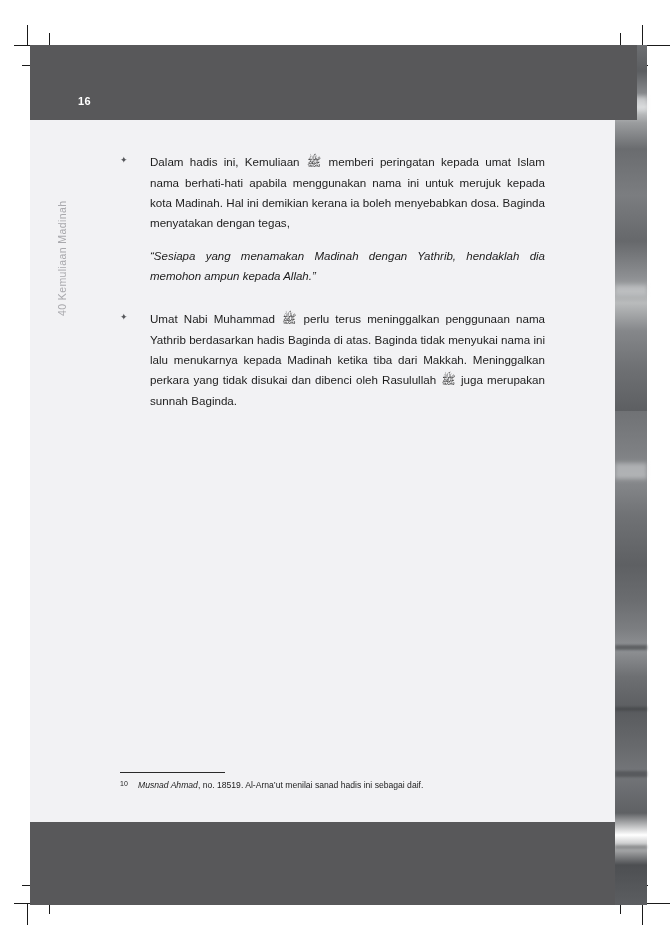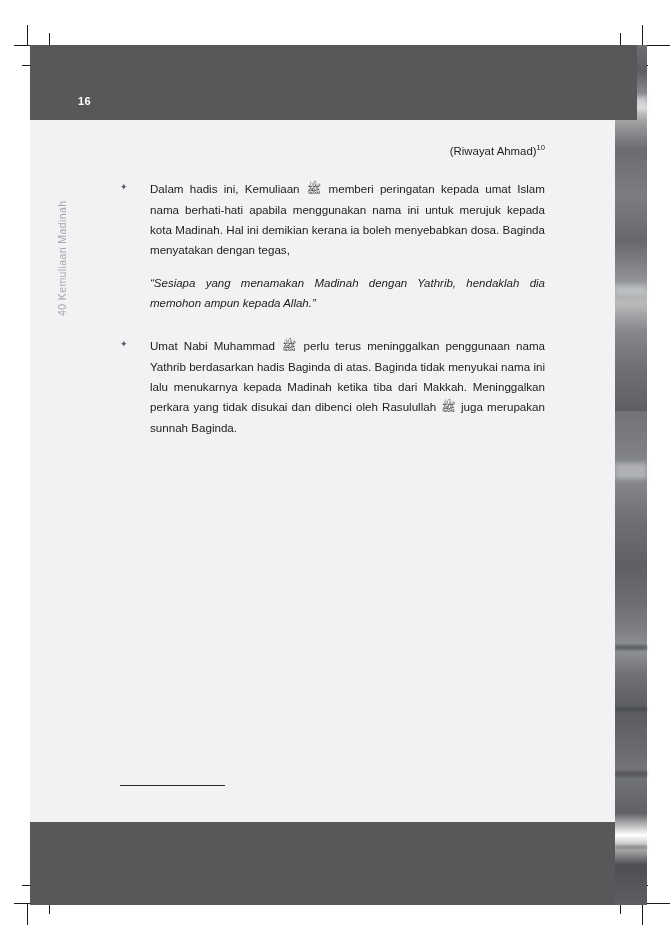--- a/index.html
+++ b/index.html
@@ -270,37 +270,38 @@
 
   <div id="header-band">
     <div id="page-number">16</div>
   </div>
 
   <div id="running-head">40 Kemuliaan Madinah</div>
 
   <div id="content">
 
 
-    <div class="attribution">
-      <span>(Riwayat Ahmad)</span><sup>10</sup>
-    </div>
 
     <div class="bullet-item">
       <div class="bullet-marker">✦</div>
       <div class="bullet-text"><span>Dalam hadis ini, Kemuliaan </span><span class="saw">ﷺ</span><span> memberi peringatan kepada umat Islam nama berhati-hati apabila menggunakan nama ini untuk merujuk kepada kota Madinah. Hal ini demikian kerana ia boleh menyebabkan dosa. Baginda menyatakan dengan tegas,</span></div>
     </div>
 
     <div class="inline-quote">“Sesiapa yang menamakan Madinah dengan Yathrib, hendaklah dia memohon ampun kepada Allah.”</div>
 
     <div class="bullet-item">
       <div class="bullet-marker">✦</div>
       <div class="bullet-text"><span>Umat Nabi Muhammad </span><span class="saw">ﷺ</span><span> perlu terus meninggalkan penggunaan nama Yathrib berdasarkan hadis Baginda di atas. Baginda tidak menyukai nama ini lalu menukarnya kepada Madinah ketika tiba dari Makkah. Meninggalkan perkara yang tidak disukai dan dibenci oleh Rasulullah </span><span class="saw">ﷺ</span><span> juga merupakan sunnah Baginda.</span></div>
     </div>
 
   </div>
 
   <div id="footnote-area">
     <div id="footnote-rule"></div>
+    <div class="footnote-line">
+      <span class="footnote-marker">10</span>
+      <span class="footnote-body"><em>Musnad Ahmad</em><span>, no. 18519. Al-Arna’ut menilai sanad hadis ini sebagai daif.</span></span>
+    </div>
   </div>
 
   <div id="footer-band"></div>
 
 </div>
 
 </body></html>

